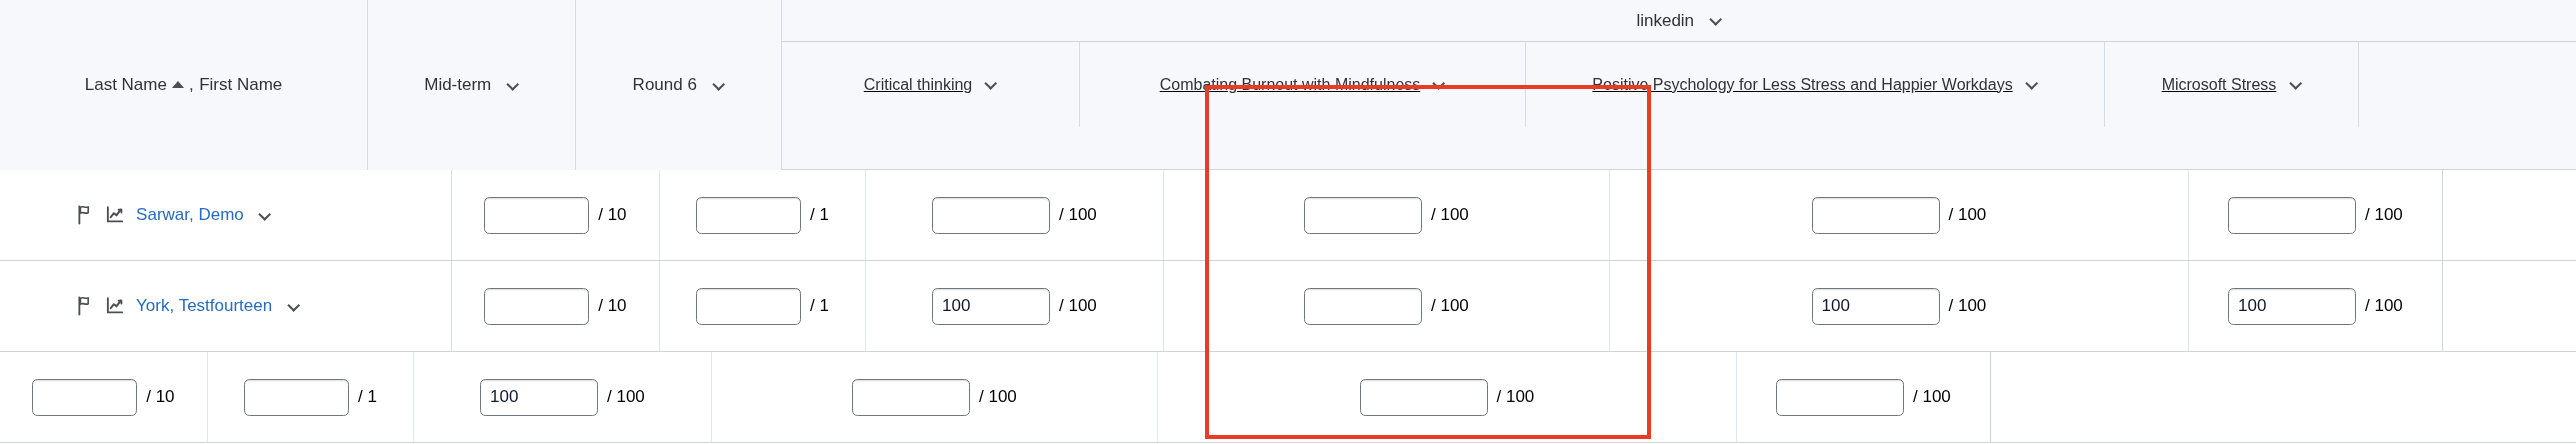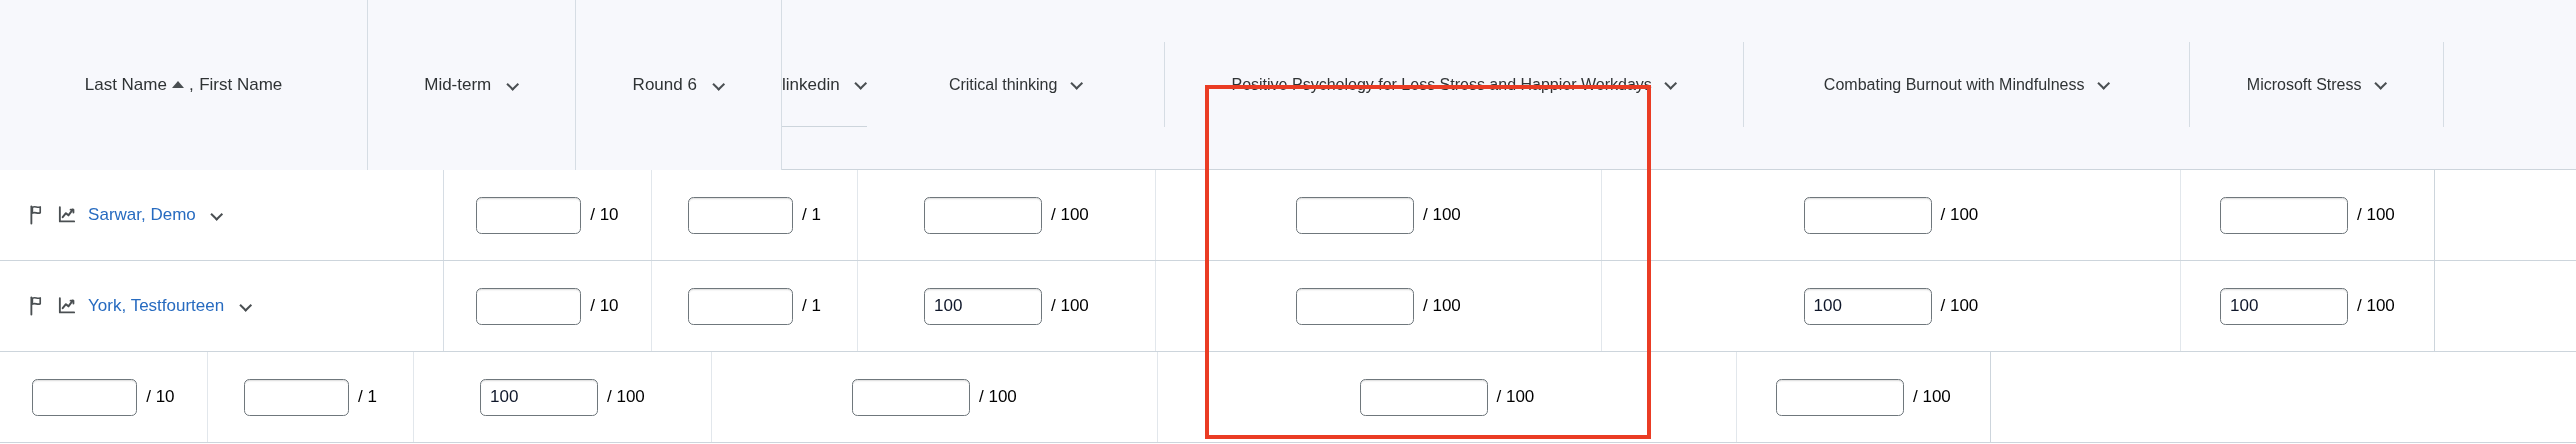--- a/index.html
+++ b/index.html
@@ -77,23 +77,22 @@
     border-right: 2.7px solid #4a4f52;
     border-bottom: 2.7px solid #4a4f52;
     transform: rotate(45deg);
   }
   .chev.small { margin-left: 13.5px; }
 
   
   .th-group-wrap {
     flex: 1;
     display: flex;
-    flex-direction: row;
+    flex-direction: column;
     height: 127px;
-    align-items: flex-end;
   }
   .group-title-row {
     height: 84px;
     display: flex;
     align-items: center;
     justify-content: center;
     border-bottom: 1.4px solid #cdd5dc;
     background: #f7f8fc;
   }
   .group-title {
@@ -101,20 +100,21 @@
     color: #2f3335;
     display: flex;
     align-items: center;
     white-space: nowrap;
   }
 
   .subhead-row {
     height: 85px;
     display: flex;
     background: #f7f8fc;
+    text-decoration: underline;
   }
   .th-sub {
     display: flex;
     align-items: center;
     justify-content: center;
     border-right: 1.4px solid #d6dde4;
     background: #f7f8fc;
     height: 85px;
     position: relative;
   }
@@ -147,21 +147,21 @@
   .trow:last-child { border-bottom: 1.4px solid #cdd5dc; }
 
   .td {
     display: flex;
     align-items: center;
     border-right: 1.4px solid #e2e7ec;
     background: #ffffff;
     height: 100%;
     position: relative;
   }
-  .td.col-name   { width: 444px; justify-content: flex-start; padding-left: 29px; border-right: 1.4px solid #d6dde4; }
+  .td.col-name   { width: 404px; justify-content: flex-start; padding-left: 29px; border-right: 1.4px solid #d6dde4; margin-left: 48px; }
   .td.col-mid    { width: 208px; justify-content: center; }
   .td.col-round  { width: 206px; justify-content: center; }
   .td.w-crit     { justify-content: center; }
   .td.w-comb     { justify-content: center; }
   .td.w-pos      { justify-content: center; }
   .td.w-excel    { justify-content: center; border-right: 1.4px solid #cdd5dc; }
 
   
   .name-wrap {
     display: flex;
@@ -265,30 +265,30 @@
       </div>
 
       <div class="subhead-row">
         <div class="th-sub w-crit">
           <div class="th-sub-label">
             <span>Critical thinking</span>
             <span class="chev small"></span>
           </div>
         </div>
 
+        <div class="th-sub w-comb">
+          <div class="th-sub-label">
+            <span>Combating Burnout with Mindfulness</span>
+            <span class="chev small"></span>
+          </div>
+        </div>
+
         <div class="th-sub w-pos">
           <div class="th-sub-label">
             <span>Positive Psychology for Less Stress and Happier Workdays</span>
-            <span class="chev small"></span>
-          </div>
-        </div>
-
-        <div class="th-sub w-comb">
-          <div class="th-sub-label">
-            <span>Combating Burnout with Mindfulness</span>
             <span class="chev small"></span>
           </div>
         </div>
 
         <div class="th-sub w-excel">
           <div class="th-sub-label">
             <span>Microsoft Stress</span>
             <span class="chev small"></span>
           </div>
         </div>

